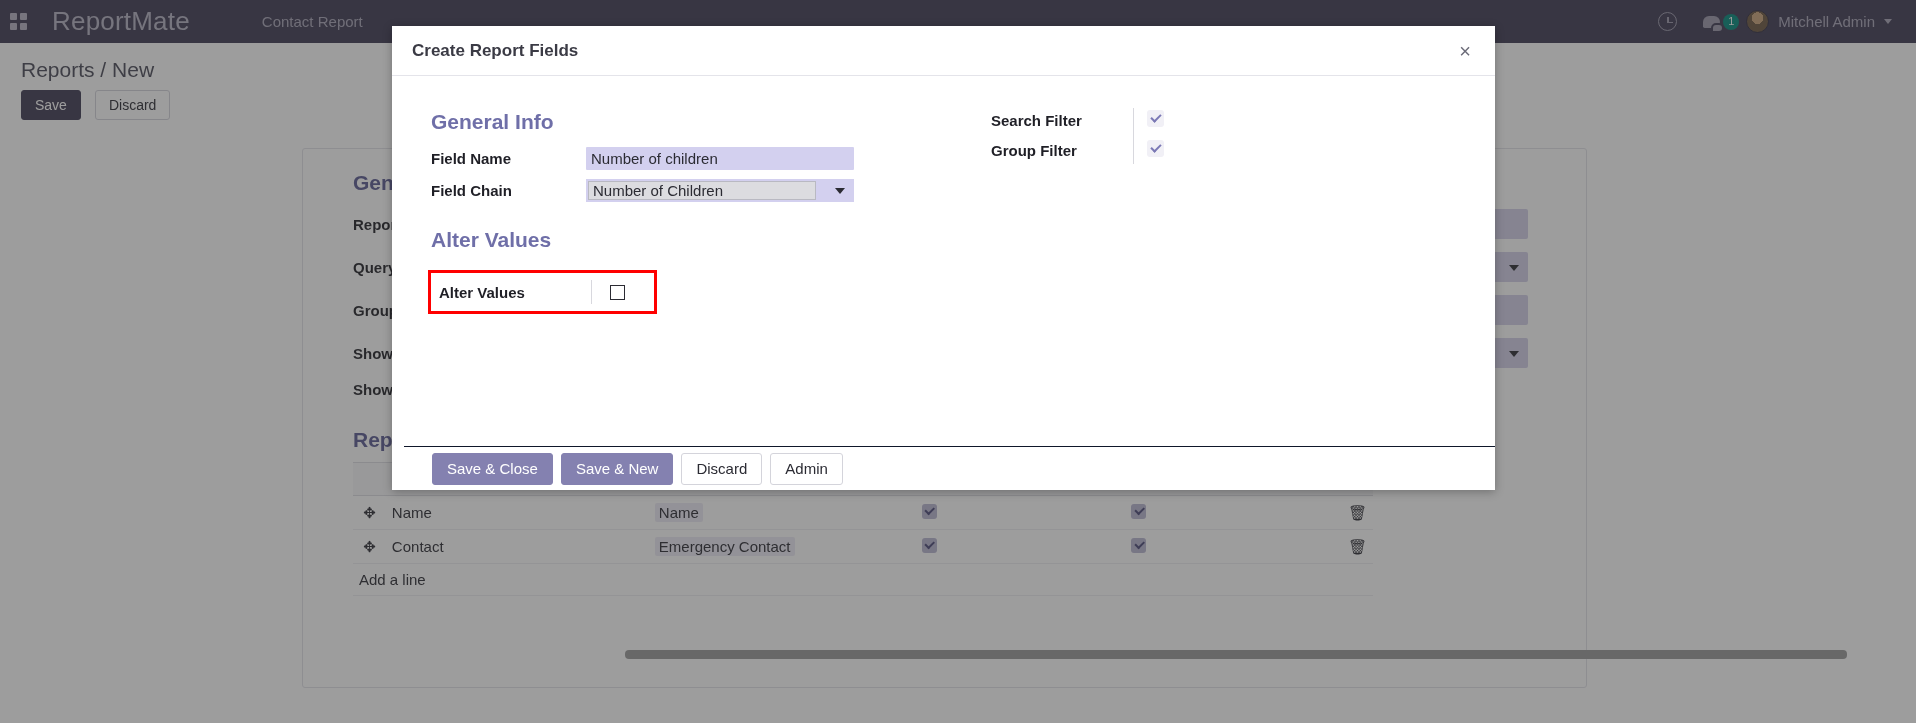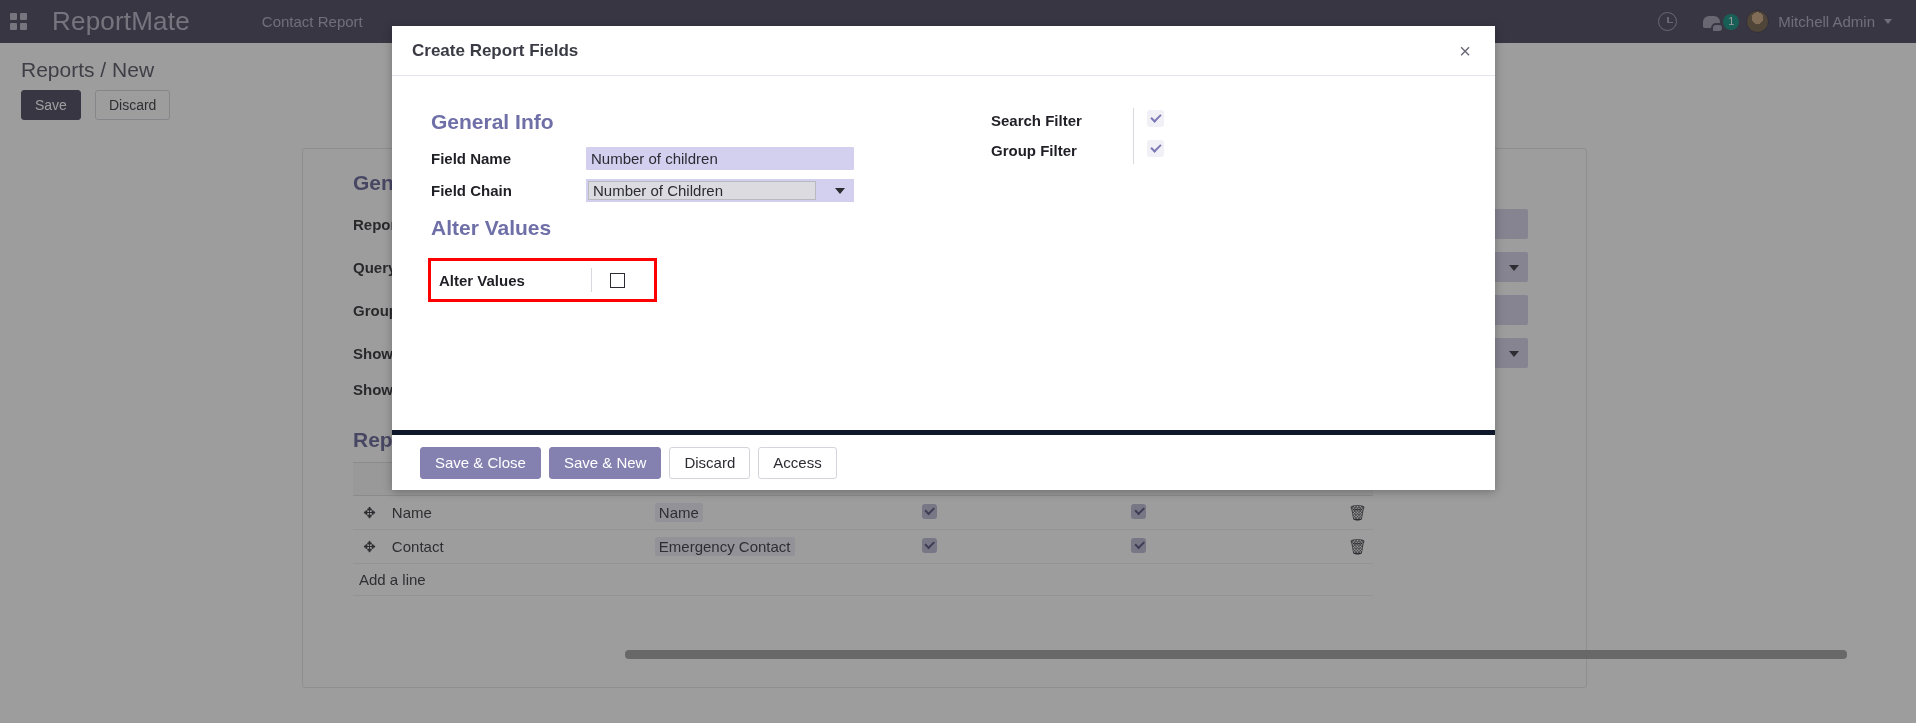--- a/index.html
+++ b/index.html
@@ -393,21 +393,21 @@
   .big-check::after {
     content: "";
     position: absolute;
     left: 3.5px; top: 4px;
     width: 8px; height: 4px;
     border-left: 2.2px solid #7b79b5;
     border-bottom: 2.2px solid #7b79b5;
     transform: rotate(-45deg);
   }
   
-  .alter-section { margin-top: 14px; }
+  .alter-section { margin-top: 26px; }
   .alter-row-highlight {
     position: relative;
     display: inline-block;
     border: 3px solid #ff0000;
     padding: 7px 10px 7px 8px;
     margin-left: 8px;
     margin-top: 5px;
   }
   .alter-inner {
     display: flex;
@@ -426,26 +426,27 @@
     background: #d8d8de;
     margin-right: 18px;
   }
   .empty-check {
     width: 15px; height: 15px;
     border: 1.6px solid #2b2b33;
     background: #ffffff;
     display: inline-block;
   }
   .modal-footer {
-    border-top: 5px solid #0f172a;
-    height: 60px;
+    border-top: 1px solid #0f172a;
+    height: 44px;
     display: flex;
     align-items: center;
     gap: 8px;
     padding: 0 28px;
+    margin-left: 12px;
   }
   .btn-purple {
     background: #8481b0;
     color: #ffffff;
     border-color: #8481b0;
     padding: 6px 14px;
     font-size: 15px;
   }
   .btn-outline {
     background: #ffffff;
@@ -614,15 +615,15 @@
           <span class="empty-check"></span>
         </div>
       </div>
     </div>
   </div>
 
   <div class="modal-footer">
     <button class="btn btn-purple">Save &amp; Close</button>
     <button class="btn btn-purple">Save &amp; New</button>
     <button class="btn btn-outline">Discard</button>
-    <button class="btn btn-outline">Access</button>
+    <button class="btn btn-outline">Admin</button>
   </div>
 </div>
 
 </body></html>

